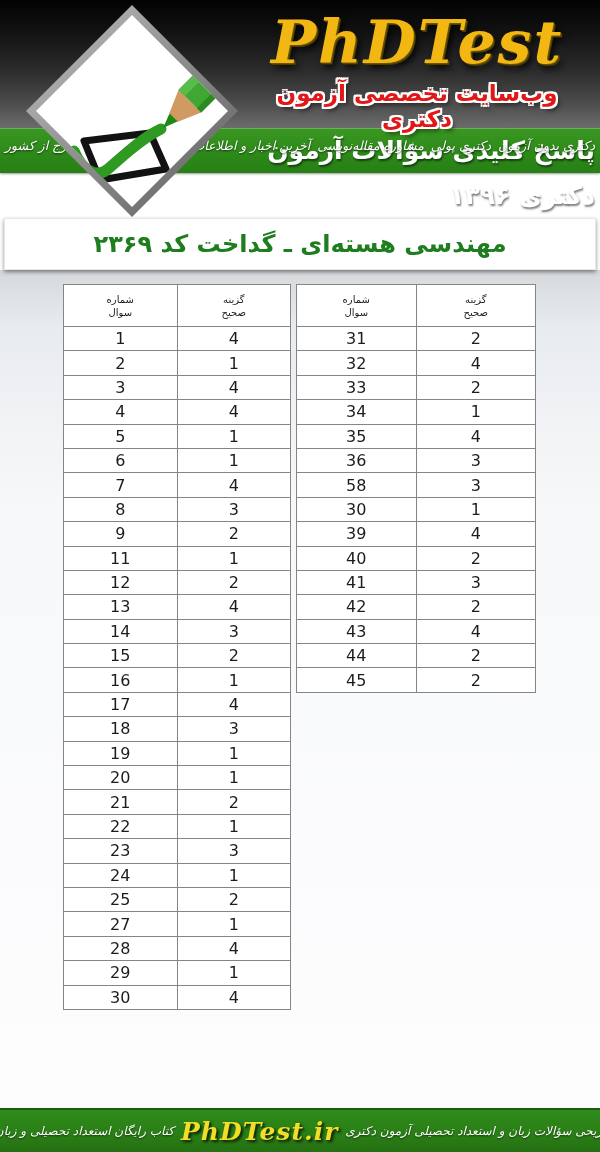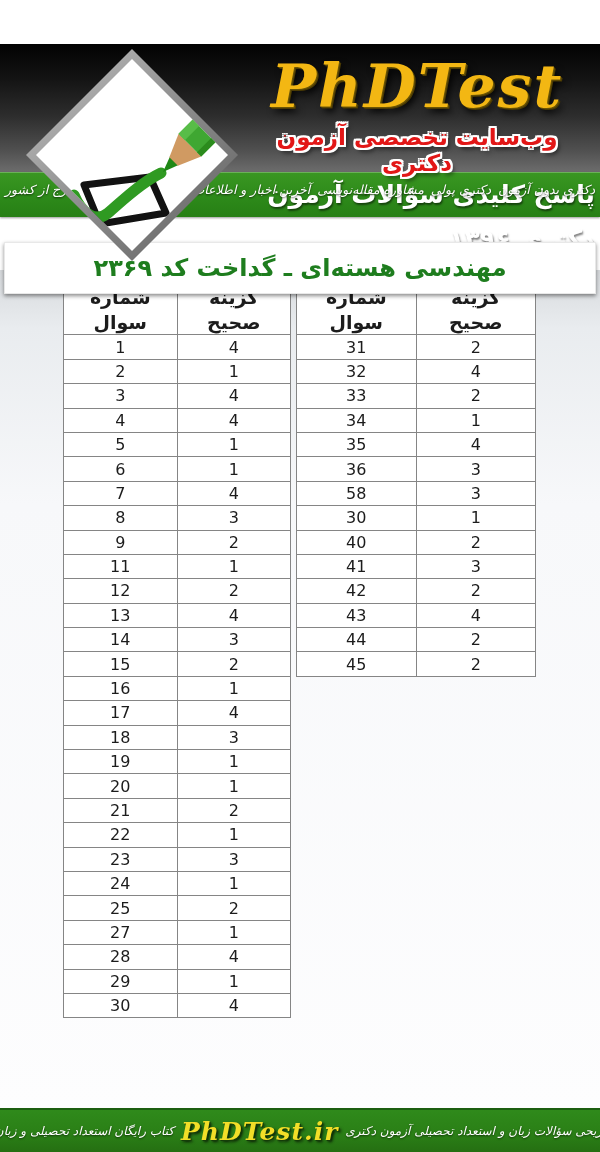--- a/index.html
+++ b/index.html
@@ -2,21 +2,21 @@
 <html lang="fa"><head>
 <meta charset="utf-8">
 <style>
   * { margin:0; padding:0; box-sizing:border-box; }
   html,body { background:#ffffff; }
   body { font-family:"DejaVu Sans", sans-serif; }
   .page { position:relative; width:600px; height:1152px; overflow:hidden; background:#fff; margin:0; }
 
   
   .header { position:absolute; top:0; left:0; width:600px; height:160px;
-    background:linear-gradient(180deg,#020202 0%,#141414 22%,#2d2d2d 45%,#4f4f4f 66%,#757575 84%,#939393 100%);margin-top:44px; }
+    background:linear-gradient(180deg,#020202 0%,#141414 22%,#2d2d2d 45%,#4f4f4f 66%,#757575 84%,#939393 100%); }
   .brand { position:absolute; top:6px; right:8px; width:350px; text-align:center; z-index:1; }
   .logo-text { font-family:"DejaVu Serif", serif; font-style:italic; font-weight:bold;
     font-size:60px; line-height:72px; letter-spacing:2px; color:#f3b713;
     text-shadow:1px 1px 0 #6a5405, 2px 2px 0 #4a3a04, 4px 5px 7px rgba(0,0,0,.85); }
   .subtitle { margin-top:2px; font-size:23px; font-weight:bold; color:#e21717; direction:rtl;
     text-shadow:-2px -2px 0 #fff, 2px -2px 0 #fff, -2px 2px 0 #fff, 2px 2px 0 #fff,
                 0 -2px 0 #fff, 0 2px 0 #fff, -2px 0 0 #fff, 2px 0 0 #fff, 3px 4px 4px rgba(0,0,0,.55); }
   .banner { position:absolute; top:128px; left:0; width:600px; height:45px;
     background:linear-gradient(180deg,#3a9722 0%,#2d8a1a 55%,#277f15 100%);
     box-shadow:inset 0 1px 0 rgba(255,255,255,.25), 0 1px 2px rgba(0,0,0,.4); }
@@ -25,31 +25,31 @@
     text-shadow:1px 2px 2px rgba(0,0,0,.5); }
   .menu { position:absolute; bottom:1px; left:0; width:600px; height:28px; padding:0 5px;
     display:flex; direction:rtl; justify-content:space-between; align-items:center;
     color:#ffffff; font-size:12.5px; font-style:italic; text-shadow:0 1px 2px rgba(0,0,0,.65); }
   .menu-item { white-space:nowrap; cursor:pointer;text-align:right; }
   .diamond { position:absolute; top:3px; left:24px; width:216px; height:216px; z-index:2; }
 
   
   .title-panel { position:absolute; top:218px; left:4px; width:592px; height:52px; background:#ffffff;
     box-shadow:0 2px 4px rgba(0,0,0,.45), inset 0 0 0 1px #e8e8e8;
-    display:flex; align-items:center; justify-content:center; z-index:1;margin-top:24px; }
+    display:flex; align-items:center; justify-content:center; z-index:1; }
   .page-title { font-size:24px; font-weight:bold; color:#1e7d1e; direction:rtl; }
 
   
   .content { position:absolute; top:270px; left:0; width:600px; height:838px;
     background:linear-gradient(180deg,#d6d9dc 0%,#e9ecef 7%,#f7f8fa 28%,#fdfdfe 100%); }
   table.akey { position:absolute; border-collapse:collapse; background:#ffffff; table-layout:fixed; }
   .table-left  { top:14px; left:63px;  width:228px; }
   .table-right { top:14px; left:296px; width:240px; }
   table.akey th, table.akey td { border:1.5px solid #858585; text-align:center; vertical-align:middle; background:#fff; }
-  table.akey th { height:42px; font-size:19px; font-weight:bold; color:#1c1c1c;
+  table.akey th { height:42px; font-size:10px; font-weight:normal; color:#1c1c1c;
     white-space:pre-line; line-height:1.3; direction:rtl; }
   table.akey td { height:24.4px; font-size:16px; color:#1c1c1c; padding:0; }
 
   
   .footer { position:absolute; bottom:0; left:0; width:600px; height:44px;
     background:linear-gradient(180deg,#2f8a1b 0%,#2a7e16 60%,#256f12 100%);
     border-top:2px solid #1c5e10;
     display:flex; direction:rtl; align-items:center; justify-content:center; gap:7px;
     color:#ffffff; font-size:12px; font-style:italic; text-shadow:0 1px 2px rgba(0,0,0,.6); white-space:nowrap; }
   .footer-brand { font-family:"DejaVu Serif", serif; font-style:italic; font-weight:bold;
@@ -276,20 +276,24 @@
           </tr>
           <tr>
             <td>58</td>
             <td>3</td>
           </tr>
           <tr>
             <td>30</td>
             <td>1</td>
           </tr>
           <tr>
+            <td>39</td>
+            <td>4</td>
+          </tr>
+          <tr>
             <td>40</td>
             <td>2</td>
           </tr>
           <tr>
             <td>41</td>
             <td>3</td>
           </tr>
           <tr>
             <td>42</td>
             <td>2</td>

